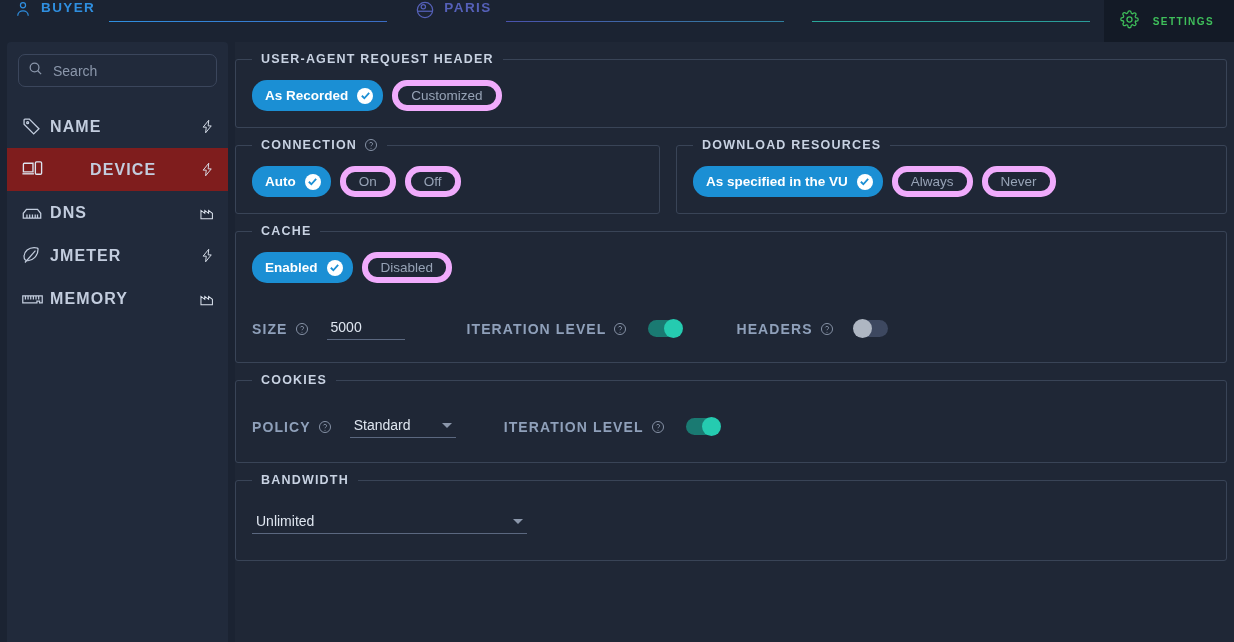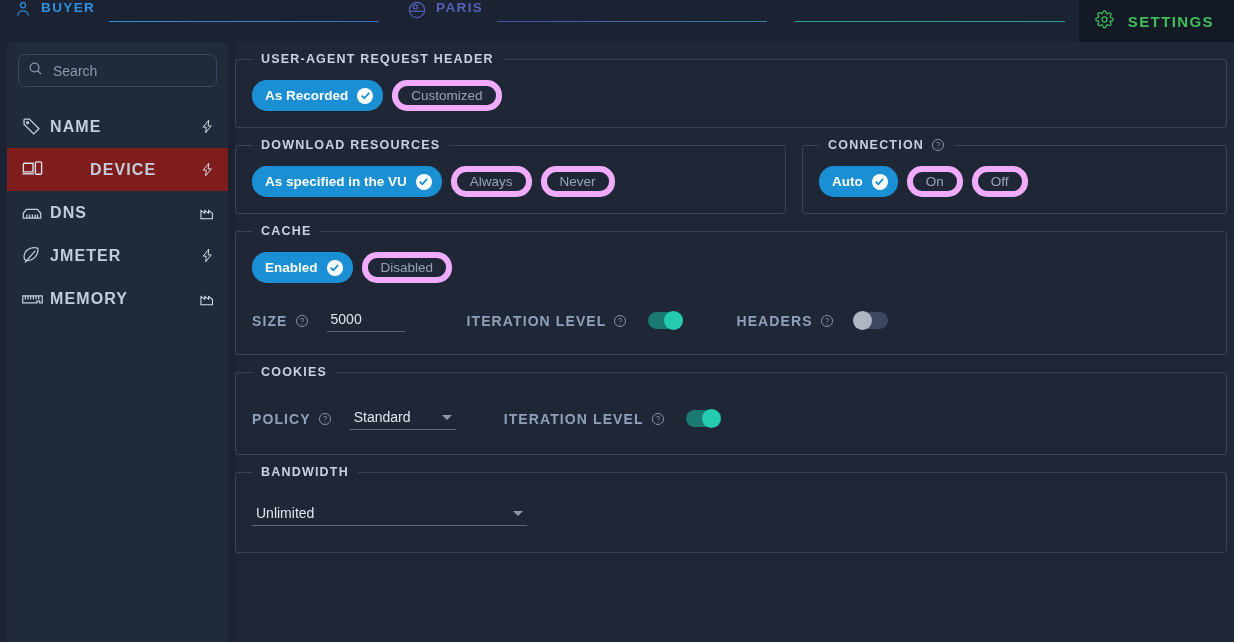--- a/index.html
+++ b/index.html
@@ -46,21 +46,21 @@
 
   .settings-tab {
     height: 42px;
     background: #131a26;
     display: flex;
     align-items: center;
     padding: 0 20px 0 16px;
     flex: 0 0 auto;
   }
   .settings-tab .lbl {
-    font-size: 15px;
+    font-size: 10px;
     letter-spacing: 1.4px;
     font-weight: 700;
     color: #3fbf5b;
     margin-left: 14px;
   }
 
   
   .body-wrap { display: flex; height: 600px; }
 
   
@@ -363,20 +363,49 @@
               </svg>
           </span>
         </div>
         <div class="btn off">
           <span>Customized</span>
         </div>
       </div>
     </fieldset>
 
     <div class="row" style="gap:16px; align-items:stretch;">
+
+      <fieldset class="group" style="flex:1 1 auto;">
+        <legend>
+          <span>CONNECTION</span>
+          <span class="help">
+            <svg width="14" height="14" viewBox="0 0 24 24" fill="none" stroke="#8b97ab" stroke-width="1.6">
+              <circle cx="12" cy="12" r="9.5"></circle>
+                <path d="M9.3 9.2a2.8 2.8 0 0 1 5.4.9c0 1.9-2.7 2.4-2.7 4"></path>
+                <circle cx="12" cy="17.4" r=".9" fill="#8b97ab" stroke="none"></circle>
+            </svg>
+          </span>
+        </legend>
+        <div class="seg">
+          <div class="btn on">
+            <span>Auto</span>
+            <span class="check">
+              <svg width="11" height="11" viewBox="0 0 24 24" fill="none" stroke="#1b8fd4" stroke-width="4">
+                  <path d="M4 12.5l5.5 5.5L20 6.5"></path>
+                </svg>
+            </span>
+          </div>
+          <div class="btn off">
+            <span>On</span>
+          </div>
+          <div class="btn off">
+            <span>Off</span>
+          </div>
+        </div>
+      </fieldset>
 
       <fieldset class="group" style="flex:0 0 551px;">
         <legend>
           <span>DOWNLOAD RESOURCES</span>
         </legend>
         <div class="seg">
           <div class="btn on">
             <span>As specified in the VU</span>
             <span class="check">
               <svg width="11" height="11" viewBox="0 0 24 24" fill="none" stroke="#1b8fd4" stroke-width="4">
@@ -385,56 +414,27 @@
             </span>
           </div>
           <div class="btn off">
             <span>Always</span>
           </div>
           <div class="btn off">
             <span>Never</span>
           </div>
         </div>
       </fieldset>
-
-      <fieldset class="group" style="flex:1 1 auto;">
-        <legend>
-          <span>CONNECTION</span>
-          <span class="help">
-            <svg width="14" height="14" viewBox="0 0 24 24" fill="none" stroke="#8b97ab" stroke-width="1.6">
-              <circle cx="12" cy="12" r="9.5"></circle>
-                <path d="M9.3 9.2a2.8 2.8 0 0 1 5.4.9c0 1.9-2.7 2.4-2.7 4"></path>
-                <circle cx="12" cy="17.4" r=".9" fill="#8b97ab" stroke="none"></circle>
-            </svg>
-          </span>
-        </legend>
-        <div class="seg">
-          <div class="btn on">
-            <span>Auto</span>
-            <span class="check">
-              <svg width="11" height="11" viewBox="0 0 24 24" fill="none" stroke="#1b8fd4" stroke-width="4">
-                  <path d="M4 12.5l5.5 5.5L20 6.5"></path>
-                </svg>
-            </span>
-          </div>
-          <div class="btn off">
-            <span>On</span>
-          </div>
-          <div class="btn off">
-            <span>Off</span>
-          </div>
-        </div>
-      </fieldset>
     </div>
 
     <fieldset class="group" style="padding-bottom:22px;">
       <legend>
         <span>CACHE</span>
       </legend>
-      <div class="seg" style="margin-bottom:26px;">
+      <div class="seg" style="margin-bottom:34px;">
         <div class="btn on">
           <span>Enabled</span>
           <span class="check">
             <svg width="11" height="11" viewBox="0 0 24 24" fill="none" stroke="#1b8fd4" stroke-width="4">
                 <path d="M4 12.5l5.5 5.5L20 6.5"></path>
               </svg>
           </span>
         </div>
         <div class="btn off">
           <span>Disabled</span>

